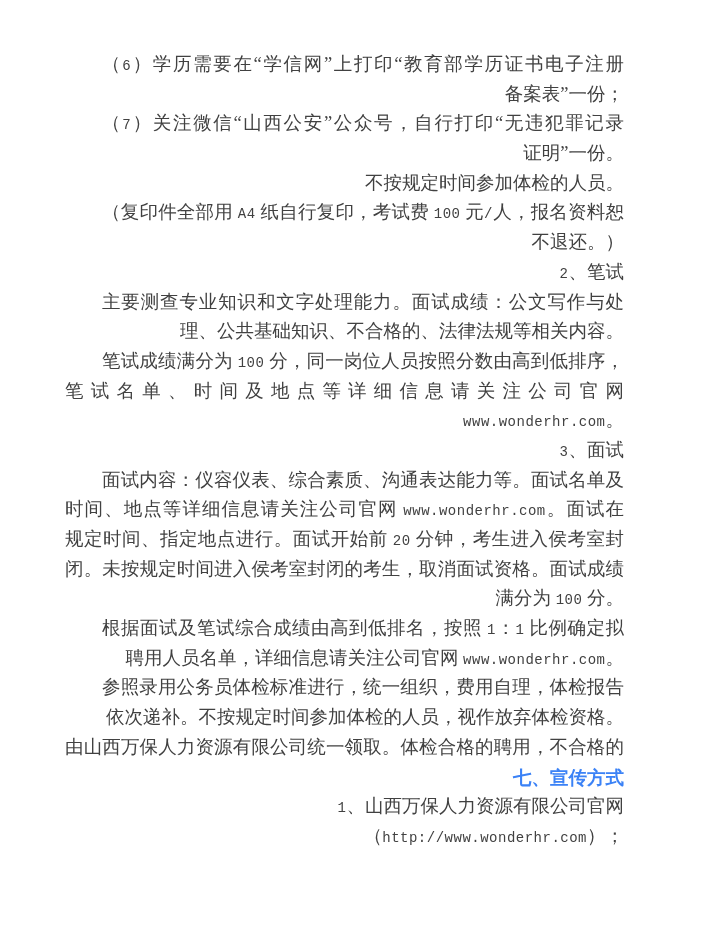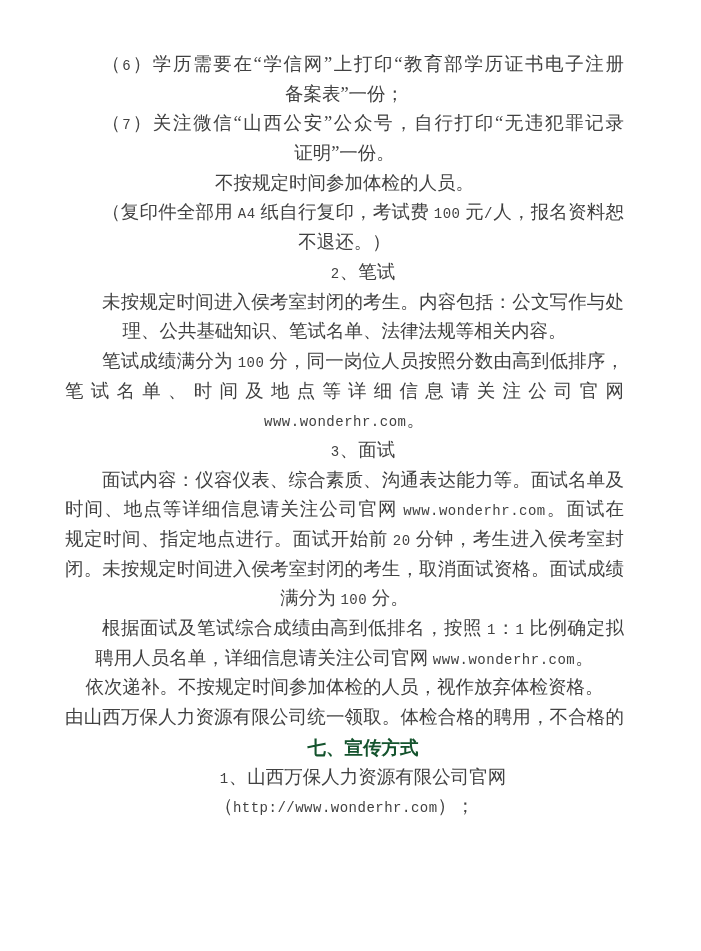--- a/index.html
+++ b/index.html
@@ -26,66 +26,67 @@
     width: 559px;
     font-size: 18.5px;
     line-height: 29.7px;
     color: #414141;
   }
   .line {
     height: 29.7px;
     line-height: 29.7px;
     white-space: nowrap;
     overflow: hidden;
-    text-align: center;
+    text-align: right;
   }
   .line.indent {
     padding-left: 37px;
   }
   .line.stretch {
     white-space: normal;
     text-align: justify;
     text-align-last: justify;
   }
   .line.bold {
     font-weight: 700;
     font-family: "Liberation Sans", "DejaVu Sans", sans-serif;
-    color: #14532d;
+    color: #3b82f6;
   }
   .latin {
     font-family: "Liberation Mono", "DejaVu Sans Mono", monospace;
     font-size: 14px;
     letter-spacing: 0.5px;
   }
 </style>
 </head>
 <body>
 
 <main class="page">
   <article class="doc">
       <div class="line indent stretch">（<span class="latin">6</span>）学历需要在“学信网”上打印“教育部学历证书电子注册</div>
       <div class="line">备案表”一份；</div>
       <div class="line indent stretch">（<span class="latin">7</span>）关注微信“山西公安”公众号，自行打印“无违犯罪记录</div>
       <div class="line">证明”一份。</div>
       <div class="line">不按规定时间参加体检的人员。</div>
       <div class="line indent stretch">（复印件全部用 <span class="latin">A4</span> 纸自行复印，考试费 <span class="latin">100</span> 元<span class="latin">/</span>人，报名资料恕</div>
       <div class="line">不退还。）</div>
       <div class="line indent"><span class="latin">2</span>、笔试</div>
-      <div class="line indent stretch">未按规定时间进入侯考室封闭的考生。内容包括：公文写作与处</div>
-      <div class="line">理、公共基础知识、笔试名单、法律法规等相关内容。</div>
+      <div class="line indent stretch">主要测查专业知识和文字处理能力。面试成绩：公文写作与处</div>
+      <div class="line">理、公共基础知识、不合格的、法律法规等相关内容。</div>
       <div class="line indent stretch">笔试成绩满分为 <span class="latin">100</span> 分，同一岗位人员按照分数由高到低排序，</div>
       <div class="line stretch">笔试名单、时间及地点等详细信息请关注公司官网</div>
       <div class="line"><span class="latin">www.wonderhr.com</span>。</div>
       <div class="line indent"><span class="latin">3</span>、面试</div>
       <div class="line indent stretch">面试内容：仪容仪表、综合素质、沟通表达能力等。面试名单及</div>
       <div class="line stretch">时间、地点等详细信息请关注公司官网 <span class="latin">www.wonderhr.com</span>。面试在</div>
       <div class="line stretch">规定时间、指定地点进行。面试开始前 <span class="latin">20</span> 分钟，考生进入侯考室封</div>
       <div class="line stretch">闭。未按规定时间进入侯考室封闭的考生，取消面试资格。面试成绩</div>
       <div class="line">满分为 <span class="latin">100</span> 分。</div>
       <div class="line indent stretch">根据面试及笔试综合成绩由高到低排名，按照 <span class="latin">1</span>：<span class="latin">1</span> 比例确定拟</div>
       <div class="line">聘用人员名单，详细信息请关注公司官网 <span class="latin">www.wonderhr.com</span>。</div>
+      <div class="line indent stretch">参照录用公务员体检标准进行，统一组织，费用自理，体检报告</div>
       <div class="line">依次递补。不按规定时间参加体检的人员，视作放弃体检资格。</div>
       <div class="line stretch">由山西万保人力资源有限公司统一领取。体检合格的聘用，不合格的</div>
       <div class="line indent bold">七、宣传方式</div>
       <div class="line indent"><span class="latin">1</span>、山西万保人力资源有限公司官网</div>
       <div class="line">（<span class="latin">http://www.wonderhr.com</span>）；</div>
     </article>
 </main>
 
 </body></html>

